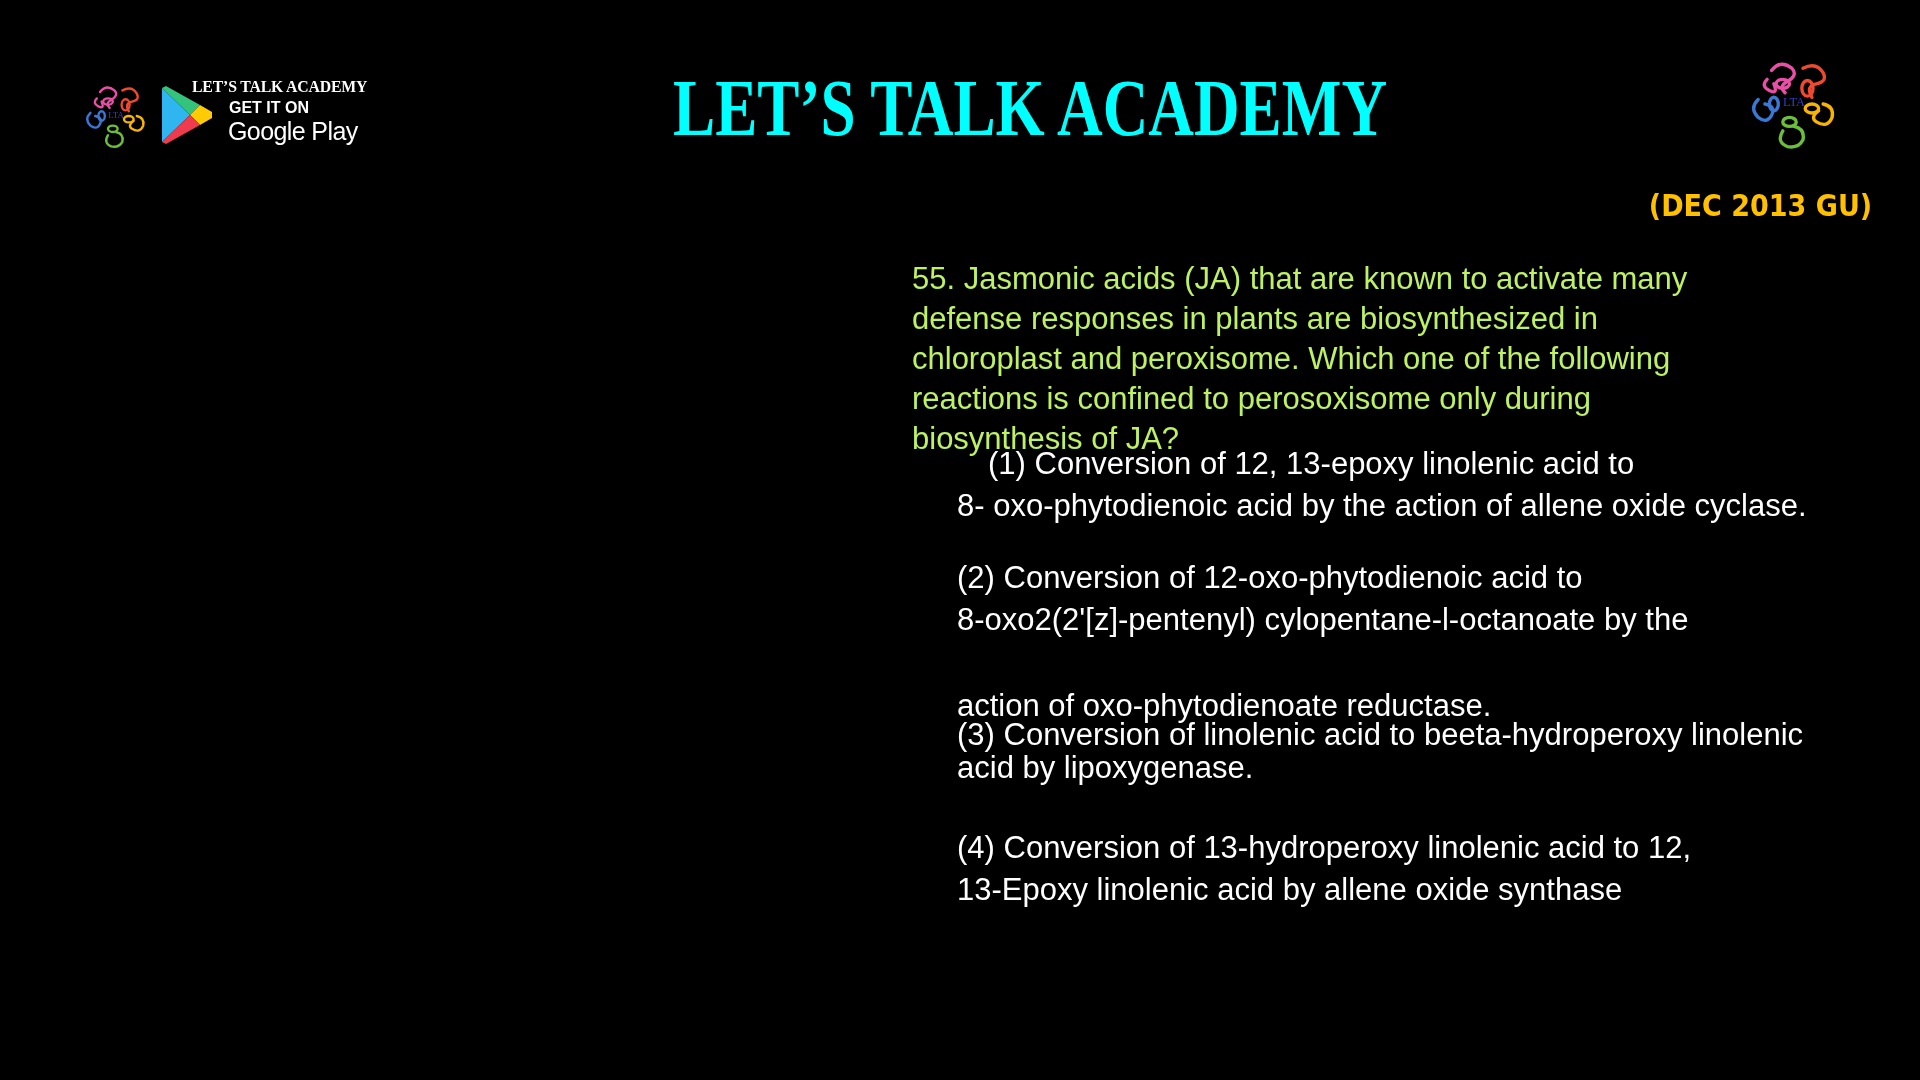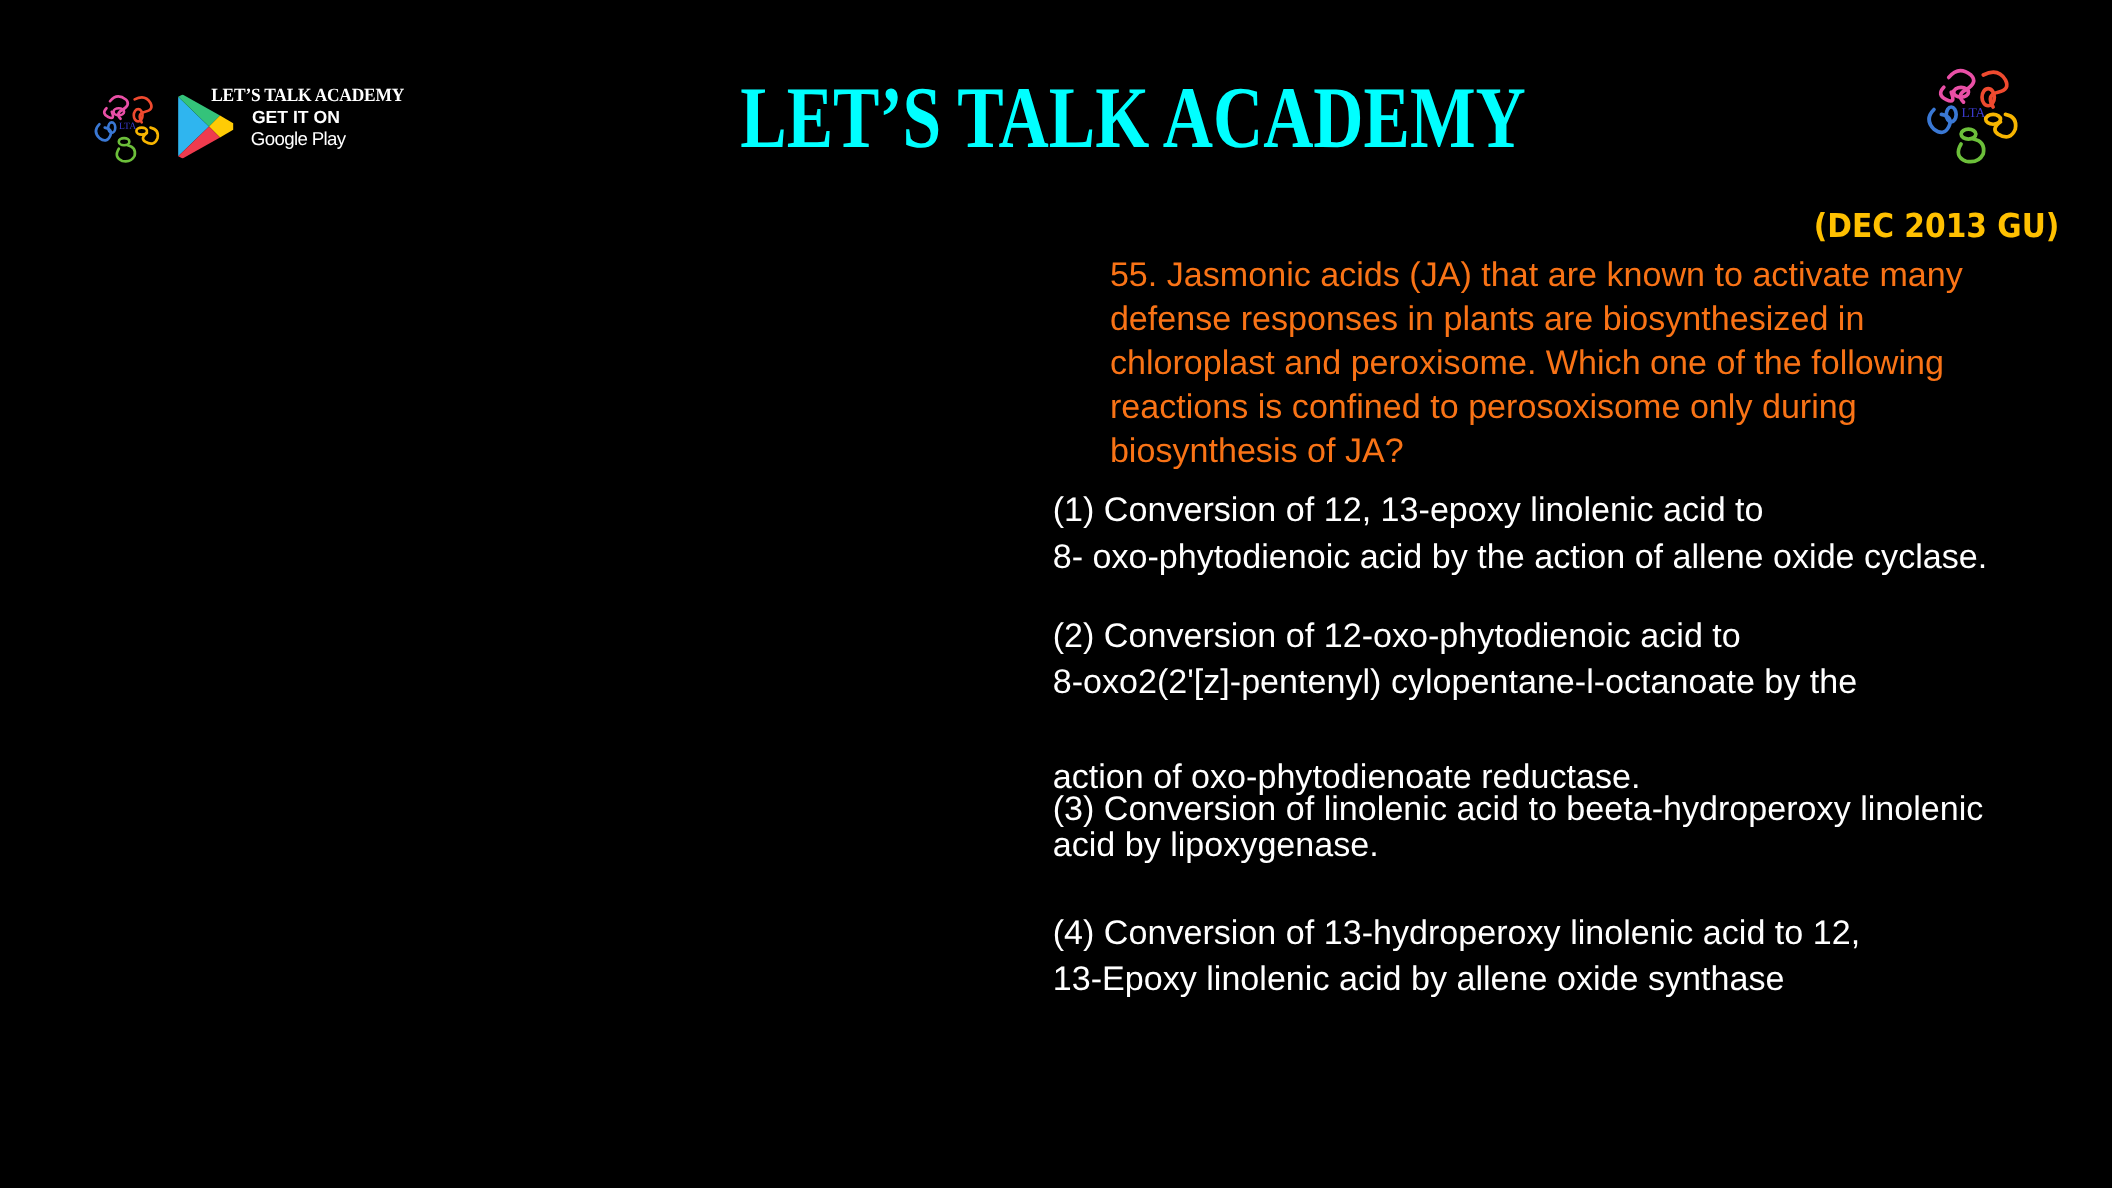--- a/index.html
+++ b/index.html
@@ -54,21 +54,21 @@
     font-size: 16px;
     color: #ffffff;
     white-space: nowrap;
     text-align: right;
   }
   .google-play {
     position: absolute;
     left: 228px;
     top: 117px;
     font-family: "Liberation Sans", sans-serif;
-    font-size: 17px;
+    font-size: 25px;
     color: #ffffff;
     letter-spacing: -0.6px;
     white-space: nowrap;
   }
 
   
   .main-title {
     position: absolute;
     left: 673px;
     top: 68px;
@@ -97,21 +97,21 @@
     transform: scaleX(0.9);
   }
 
   .text-line {
     position: absolute;
     white-space: nowrap;
     font-family: "Liberation Sans", sans-serif;
     font-size: 31px;
     line-height: 40px;
   }
-  .q-line { color: #f97316; left: 1009px; }
+  .q-line { color: #bef264; left: 912px; margin-top: 29px; }
   .opt-line { color: #ffffff; left: 957px; }
 </style>
 </head>
 <body>
 
 <div class="logo logo-left">
   <svg viewBox="0 0 100 100">
     <g fill="none" stroke-width="3" stroke-linecap="round">
       <path d="M30 20 q8 -10 18 -2 q6 6 -4 12 q-8 4 -2 10" stroke="#e94fa6"></path>
       <path d="M26 28 q-6 6 2 10 q8 4 4 -6" stroke="#e94fa6"></path>
@@ -166,21 +166,21 @@
 
 <div>
   <div class="text-line q-line" style="top:230px;">55. Jasmonic acids (JA) that are known to activate many</div>
   <div class="text-line q-line" style="top:270px;">defense responses in plants are biosynthesized in</div>
   <div class="text-line q-line" style="top:310px;">chloroplast and peroxisome. Which one of the following</div>
   <div class="text-line q-line" style="top:350px;">reactions is confined to perosoxisome only during</div>
   <div class="text-line q-line" style="top:390px;">biosynthesis of JA?</div>
 </div>
 
 <div>
-  <div class="text-line opt-line" style="top:444px;">(1) Conversion of 12, 13-epoxy linolenic acid to</div>
+  <div class="text-line opt-line" style="top:444px;margin-left:31px;">(1) Conversion of 12, 13-epoxy linolenic acid to</div>
   <div class="text-line opt-line" style="top:486px;">8- oxo-phytodienoic acid by the action of allene oxide cyclase.</div>
 </div>
 
 <div>
   <div class="text-line opt-line" style="top:558px;">(2) Conversion of 12-oxo-phytodienoic acid to</div>
   <div class="text-line opt-line" style="top:600px;">8-oxo2(2'[z]-pentenyl) cylopentane-l-octanoate by the</div>
   <div class="text-line opt-line" style="top:642px;margin-top:44px;">action of oxo-phytodienoate reductase.</div>
 </div>
 
 <div>

